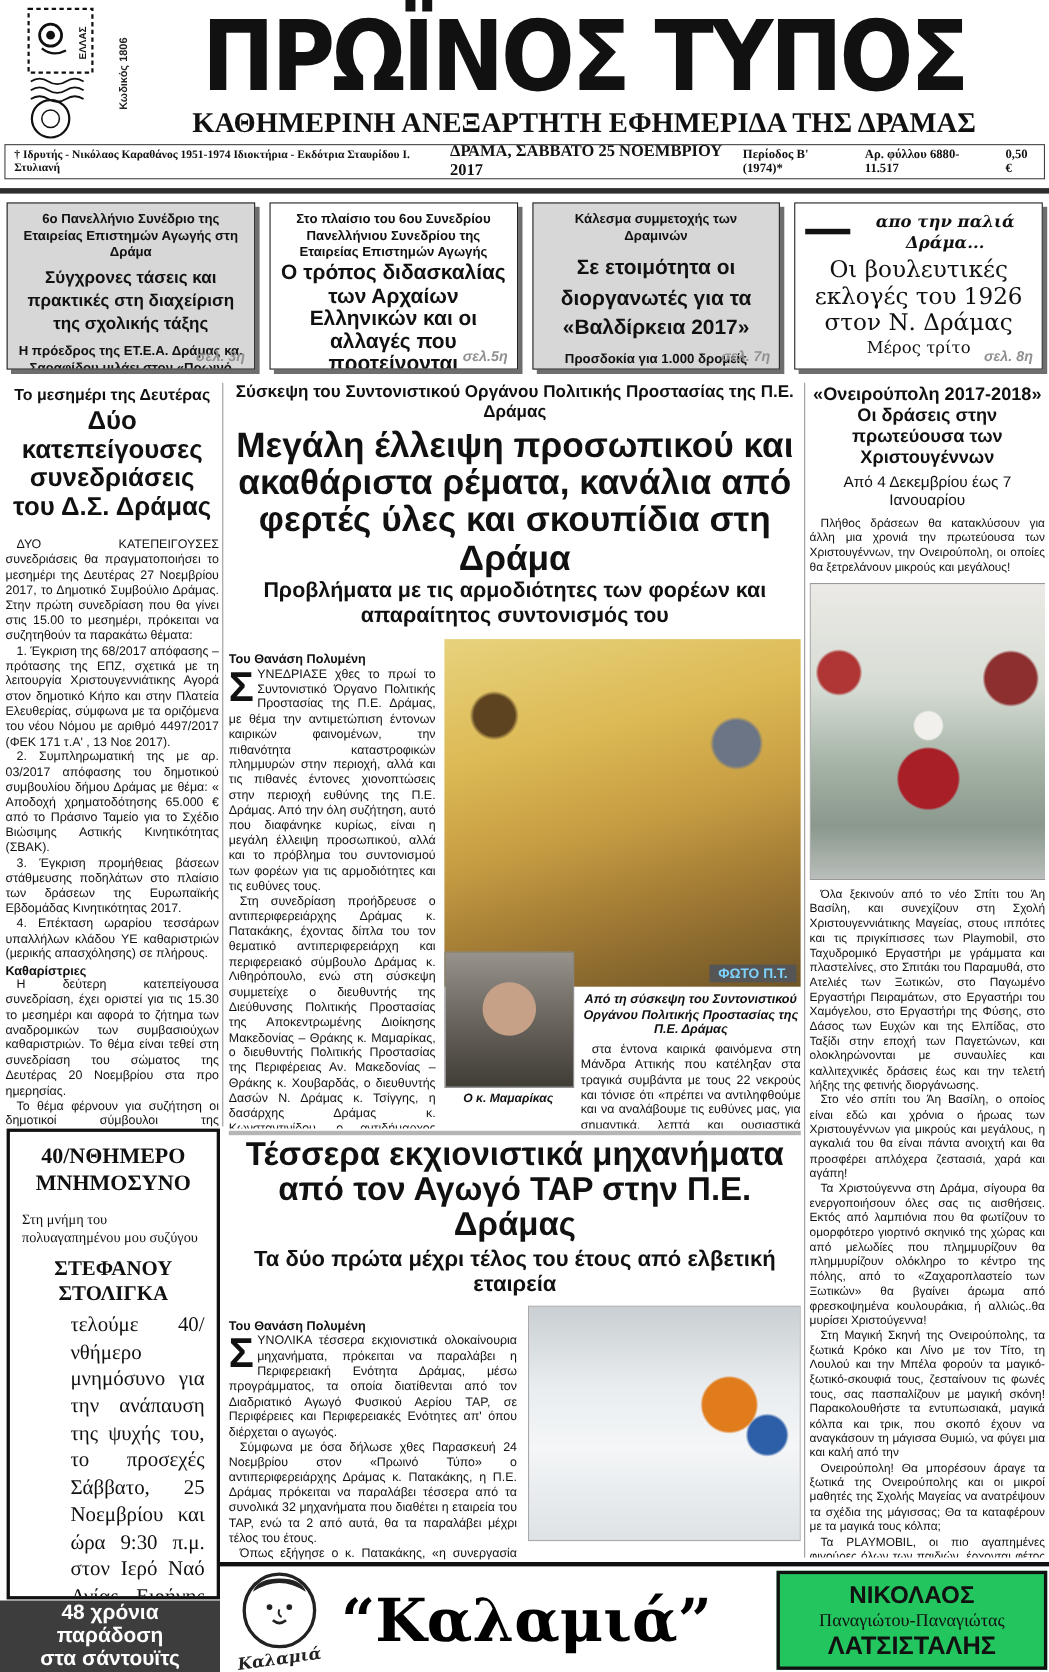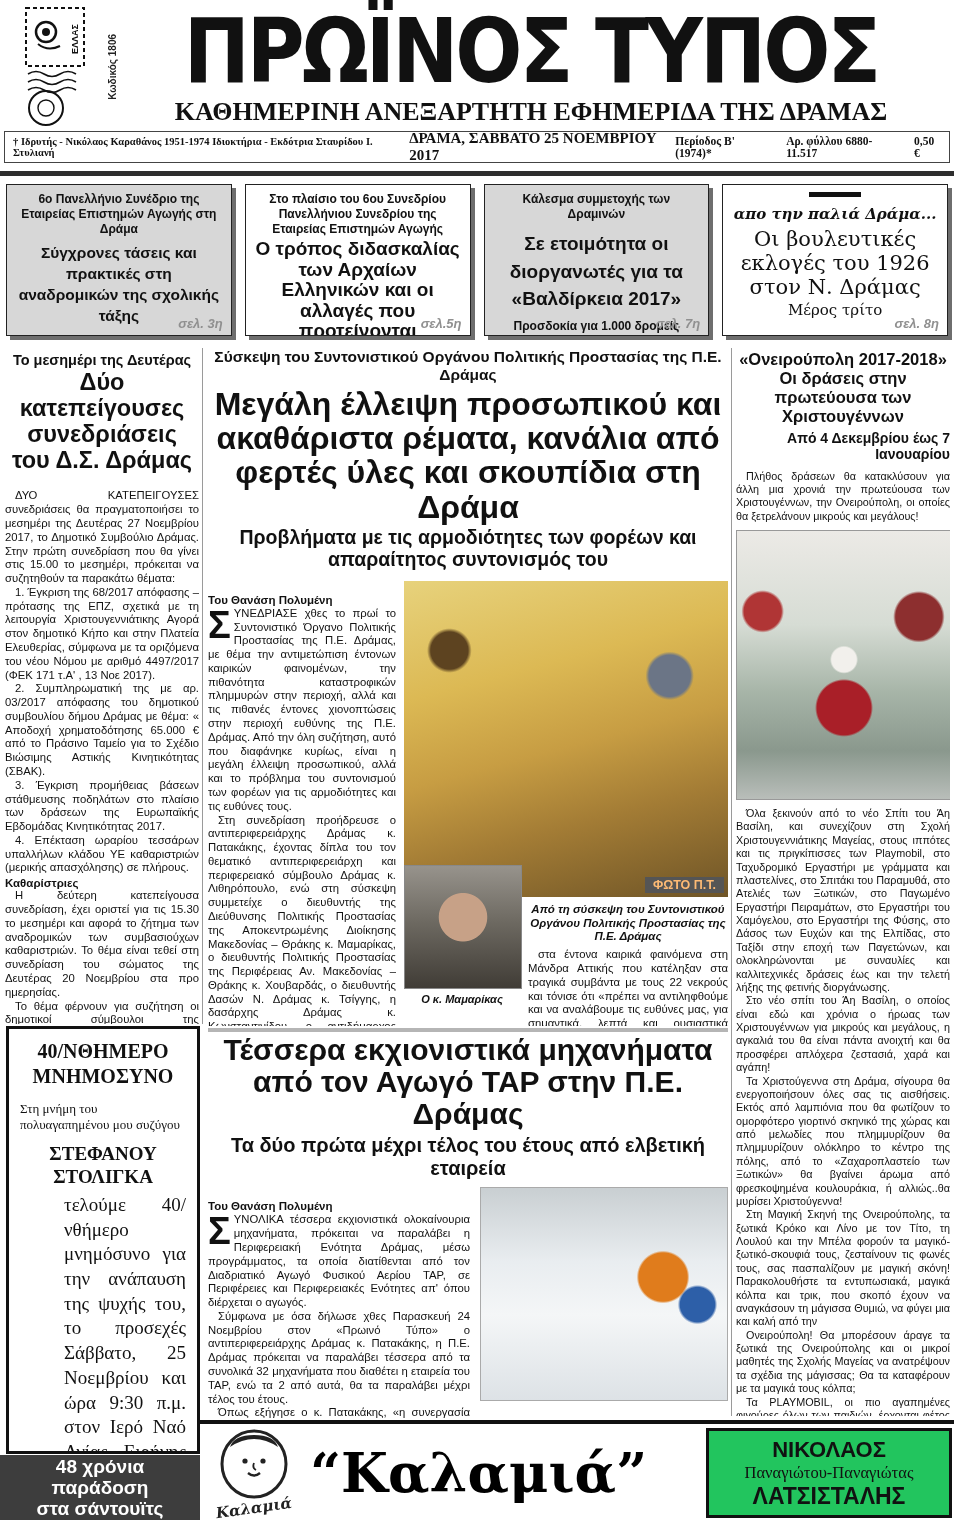--- a/index.html
+++ b/index.html
@@ -23,21 +23,21 @@
   
   .teasers{position:absolute;left:6px;top:184px;width:942px;height:152px;display:flex;gap:13px;}
   .teaser{flex:1;border:1px solid #222;box-shadow:4px 4px 0 #6e6e6e;padding:7px 9px;
           text-align:center;position:relative;overflow:hidden;}
   .t-gray{background:#d7d7d7;} .t-white{background:#fff;}
   .t-kicker{font-size:12px;font-weight:bold;line-height:1.25;}
   .t-title{font-size:15.5px;font-weight:bold;line-height:1.35;margin-top:6px;}
   .t-title-big{font-size:19px;font-weight:bold;line-height:1.08;margin-top:2px;}
   .t-sub{font-size:12px;font-weight:bold;line-height:1.25;margin-top:6px;}
   .t-page{position:absolute;right:8px;bottom:4px;color:#909090;font-weight:bold;font-style:italic;font-size:13px;}
-  .t-serif .t-kicker{font-family:"DejaVu Serif",serif;font-style:italic;font-size:15px;display:flex;align-items:center;gap:8px;flex-direction:column;}
+  .t-serif .t-kicker{font-family:"DejaVu Serif",serif;font-style:italic;font-size:15px;display:flex;align-items:center;gap:8px;}
   .t4-dash{display:inline-block;width:52px;height:5px;background:#111;}
   .t-serif .t-title{font-family:"DejaVu Serif",serif;font-weight:normal;font-size:21px;line-height:1.15;margin-top:3px;}
   .t-serif .t-sub{font-family:"DejaVu Serif",serif;font-weight:normal;font-size:15px;margin-top:2px;}
   
   .vdiv{position:absolute;width:1px;background:#9a9a9a;}
   .hdiv-gray{position:absolute;left:208px;top:1028px;width:520px;height:4px;background:#b5b5b5;}
   .black-rule{position:absolute;left:200px;top:1420px;width:754px;height:4px;background:#111;}
   
   .bodytxt p{font-size:11.3px;line-height:1.22;margin:0;text-align:justify;text-indent:10px;}
   .crosshead{font-weight:bold;font-size:11.5px;margin:2px 0 0;white-space:pre-line;}
@@ -53,34 +53,34 @@
   .cm-headline{text-align:center;font-weight:bold;font-size:32px;line-height:1.07;margin:3px 0 2px;}
   .cm-subhead{text-align:center;font-weight:bold;font-size:19.5px;line-height:1.15;margin:0 0 10px;}
   .cm-body{display:flex;gap:8px;}
   .cm-col1{width:188px;flex:none;}
   .cm-col2{flex:1;}
   .meeting-photo{width:100%;height:316px;position:relative;
      background:
        radial-gradient(circle at 14% 22%, #5d4320 0 5%, rgba(0,0,0,0) 6%),
        radial-gradient(circle at 82% 30%, #6b7586 0 6%, rgba(0,0,0,0) 7%),
        linear-gradient(165deg,#e7d27c 0%,#dcb954 30%,#c79d43 52%,#a37c35 72%,#6f5527 100%);}
-  .photo-credit{position:absolute;right:4px;bottom:4px;background:#555;color:#fdba74;font-weight:bold;
+  .photo-credit{position:absolute;right:4px;bottom:4px;background:#555;color:#7dd3fc;font-weight:bold;
                 font-size:12.5px;padding:1px 8px;}
   .cm-under{display:flex;gap:8px;margin-top:4px;}
   .inset-col{width:116px;flex:none;}
   .inset-portrait{width:116px;height:122px;margin-top:-36px;position:relative;z-index:2;border:1px solid #888;
      background:
        radial-gradient(circle at 50% 42%, #c7a187 0 26%, rgba(0,0,0,0) 27%),
        linear-gradient(180deg,#97938c 0%,#6e6a62 45%,#403c36 100%);}
   .inset-caption{text-align:center;font-weight:bold;font-style:italic;font-size:11px;margin-top:4px;}
   .photo-caption{text-align:center;font-weight:bold;font-style:italic;font-size:11.5px;line-height:1.2;margin:2px 0 4px;}
   
   .right-rail{position:absolute;left:736px;top:350px;width:214px;height:1066px;overflow:hidden;}
   .rr-headline{text-align:center;font-weight:bold;font-size:16.5px;line-height:1.16;}
-  .rr-subhead{text-align:right;font-weight:bold;font-size:14px;margin:3px 0 8px;}
+  .rr-subhead{text-align:center;font-weight:normal;font-size:14px;margin:3px 0 8px;}
   .rr-body p{font-size:10.8px;line-height:1.24;margin:0;text-align:justify;text-indent:10px;}
   .santa-photo{width:100%;height:268px;margin:7px 0;border:1px solid #999;
      background:
        radial-gradient(circle at 50% 66%, #a91f28 0 13%, rgba(0,0,0,0) 14%),
        radial-gradient(circle at 50% 48%, #f2f0ec 0 7%, rgba(0,0,0,0) 8%),
        radial-gradient(circle at 85% 32%, #8d2f2f 0 9%, rgba(0,0,0,0) 10%),
        radial-gradient(circle at 12% 30%, #b03535 0 7%, rgba(0,0,0,0) 8%),
        linear-gradient(180deg,#eceae6 0%,#d6dcd4 35%,#a7b5a8 60%,#8a988d 82%,#b9beba 100%);}
   
   .middle-article{position:absolute;left:208px;top:1034px;width:520px;height:384px;overflow:hidden;}
@@ -147,21 +147,21 @@
       <span>Περίοδος Β' (1974)*</span>
       <span>Αρ. φύλλου 6880-11.517</span>
       <span>0,50 €</span>
     </span>
   </div>
   <div class="top-rule"></div>
 
   <div class="teasers">
     <div class="teaser t-gray">
       <div class="t-kicker">6ο Πανελλήνιο Συνέδριο της Εταιρείας Επιστημών Αγωγής στη Δράμα</div>
-      <div class="t-title">Σύγχρονες τάσεις και πρακτικές στη αναδρομικών της σχολικής τάξης</div>
+      <div class="t-title">Σύγχρονες τάσεις και πρακτικές στη διαχείριση της σχολικής τάξης</div>
       <div class="t-sub">Η πρόεδρος της ΕΤ.Ε.Α. Δράμας κα. Σαραφίδου μιλάει στον «Πρωινό Τύπο»</div>
       <div class="t-page">σελ. 3η</div>
     </div>
     <div class="teaser t-white">
       <div class="t-kicker">Στο πλαίσιο του 6ου Συνεδρίου Πανελλήνιου Συνεδρίου της Εταιρείας Επιστημών Αγωγής</div>
       <div class="t-title-big">Ο τρόπος διδασκαλίας των Αρχαίων Ελληνικών και οι αλλαγές που προτείνονται</div>
 
       <div class="t-page">σελ.5η</div>
     </div>
     <div class="teaser t-gray">

